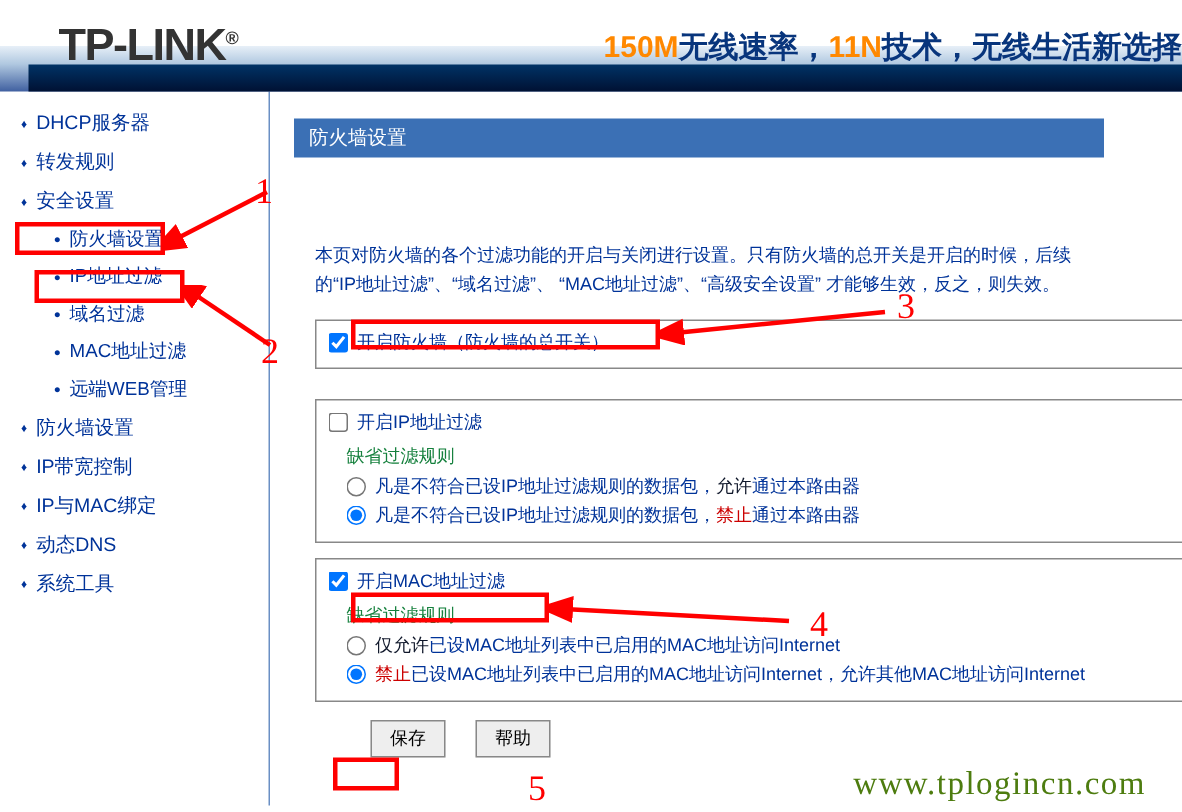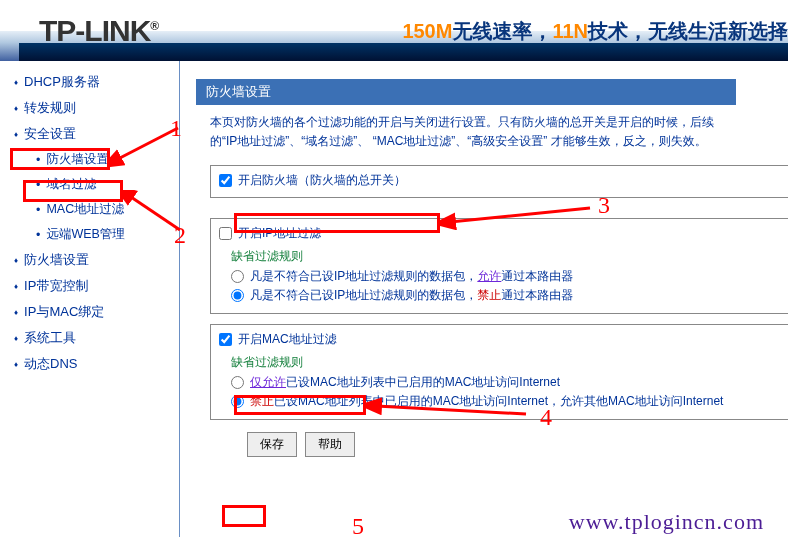--- a/index.html
+++ b/index.html
@@ -19,38 +19,38 @@
 
 .sidebar { width: 180px; background: #fff; padding: 8px 0 0 14px; border-right: 1px solid #6a8fc4; }
 .sidebar-item { color: #003399; font-size: 13px; padding: 4px 0; cursor: pointer; display: flex; align-items: center; }
 .sidebar-item.parent::before { content: "♦"; font-size: 8px; color: #003399; margin-right: 6px; }
 .sidebar-sub { padding-left: 22px; font-size: 12.5px; }
 .sidebar-sub::before { content: "•"; margin-right: 6px; color: #003399; }
 
 
 .content { flex: 1; padding: 18px 16px; }
 .panel-title { background: #3b70b5; color: #fff; font-size: 13px; padding: 4px 10px; width: 540px; }
-.panel-body { width: 540px; padding: 8px 14px 0; }
+.panel-body { width: 540px; padding: 8px 14px 0; margin-top: 48px; }
 .desc { color: #003399; font-size: 12px; line-height: 1.6; margin-bottom: 14px; }
 
 .block { border: 1px solid #888; padding: 6px 8px 8px; margin-bottom: 10px; width: 614px; }
 .block-first { margin-bottom: 20px; }
 .cb-row { display: flex; align-items: center; color: #003399; }
 .cb-row input { margin-right: 6px; }
 .rule-title { color: #15803d; padding: 6px 0 2px 12px; }
 .radio-row { display: flex; align-items: center; color: #003399; padding: 1px 0 1px 12px; }
 .radio-row input { margin-right: 6px; }
-.hl-allow { color: #6d28d9; text-decoration: underline; }
+.hl-allow { color: #0f172a; }
 .hl-deny { color: #cc0000; }
 
-.btn-bar { display: flex; gap: 8px; padding-top: 2px; padding-left: 37px; }
+.btn-bar { display: flex; gap: 20px; padding-top: 2px; padding-left: 37px; }
 .btn { border: 1px solid #888; background: #eee; padding: 3px 12px; font-size: 12px; cursor: pointer; }
 
 
-.watermark { position: absolute; right: 24px; bottom: 6px; color: #4c1d95; font-family: "Times New Roman", serif; font-size: 22px; letter-spacing: 1px; pointer-events: none; }
+.watermark { position: absolute; right: 24px; bottom: 6px; color: #4d7c0f; font-family: "Times New Roman", serif; font-size: 22px; letter-spacing: 1px; pointer-events: none; }
 
 
 .redbox { position: absolute; border: 3px solid #ff0000; pointer-events: none; }
 .arrow { position: absolute; pointer-events: none; }
 .num { position: absolute; color: #ff0000; font-family: "Times New Roman", serif; font-size: 24px; font-weight: normal; pointer-events: none; }
 </style>
 </head>
 <body>
 
 <div class="header">
@@ -59,28 +59,29 @@
   <div class="header-bottom"></div>
 </div>
 
 <div class="main-layout">
 
   <div class="sidebar" id="sidebar">
       <div class="sidebar-item parent">DHCP服务器</div>
       <div class="sidebar-item parent">转发规则</div>
       <div class="sidebar-item parent">安全设置</div>
       <div class="sidebar-item sidebar-sub">防火墙设置</div>
+      <div class="sidebar-item sidebar-sub">IP地址过滤</div>
       <div class="sidebar-item sidebar-sub">域名过滤</div>
       <div class="sidebar-item sidebar-sub">MAC地址过滤</div>
       <div class="sidebar-item sidebar-sub">远端WEB管理</div>
       <div class="sidebar-item parent">防火墙设置</div>
       <div class="sidebar-item parent">IP带宽控制</div>
       <div class="sidebar-item parent">IP与MAC绑定</div>
+      <div class="sidebar-item parent">动态DNS</div>
       <div class="sidebar-item parent">系统工具</div>
-      <div class="sidebar-item parent">动态DNS</div>
     </div>
 
   <div class="content">
     <div class="panel-title">防火墙设置</div>
     <div class="panel-body">
       <div class="desc">本页对防火墙的各个过滤功能的开启与关闭进行设置。只有防火墙的总开关是开启的时候，后续的“IP地址过滤”、“域名过滤”、 “MAC地址过滤”、“高级安全设置” 才能够生效，反之，则失效。</div>
 
       <div class="block block-first">
         <label class="cb-row">
           <input type="checkbox" checked="" style="">

